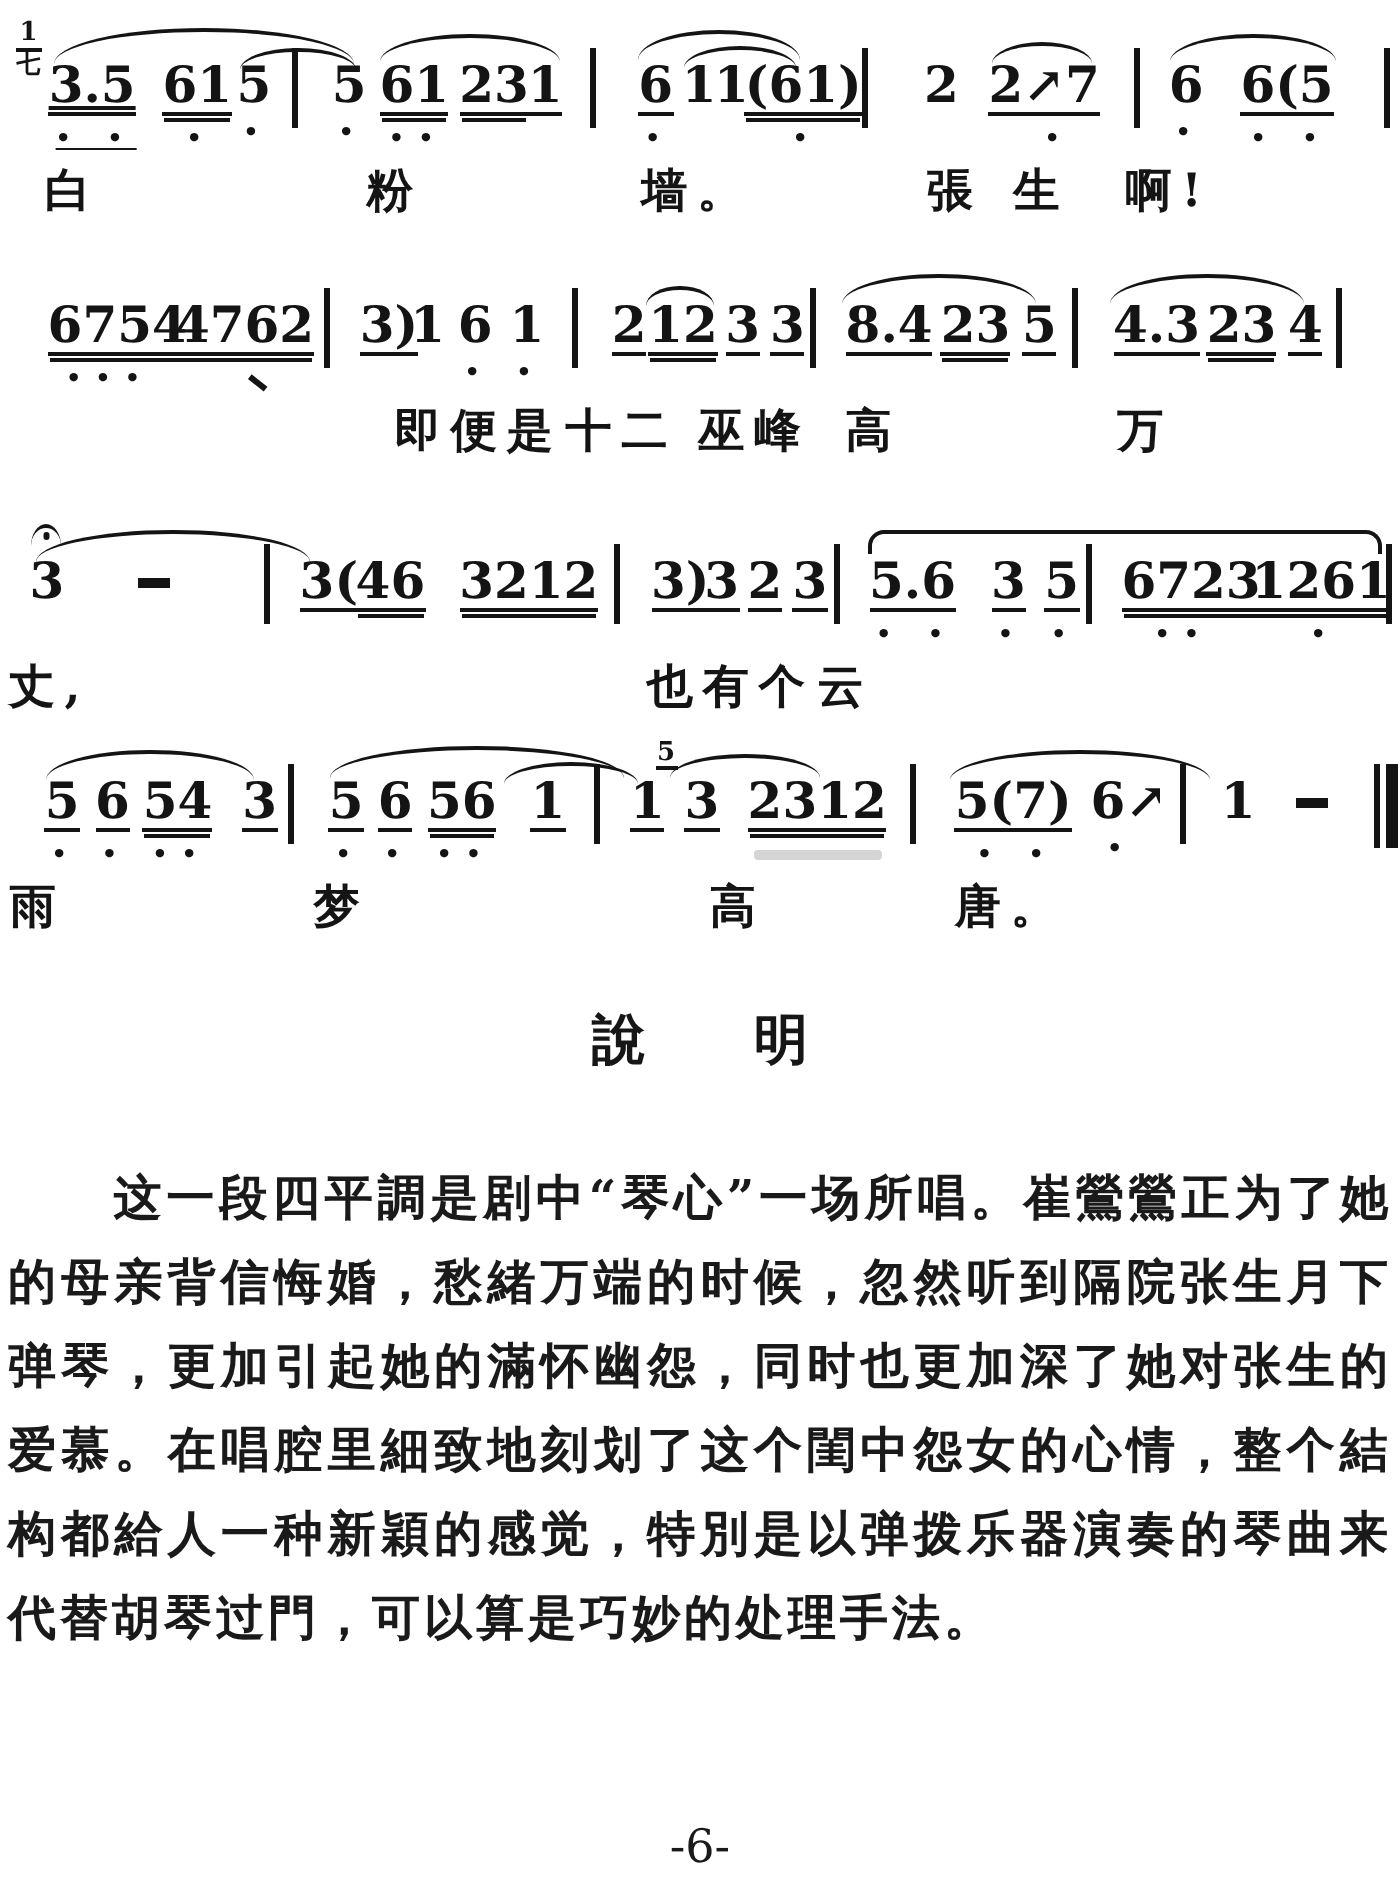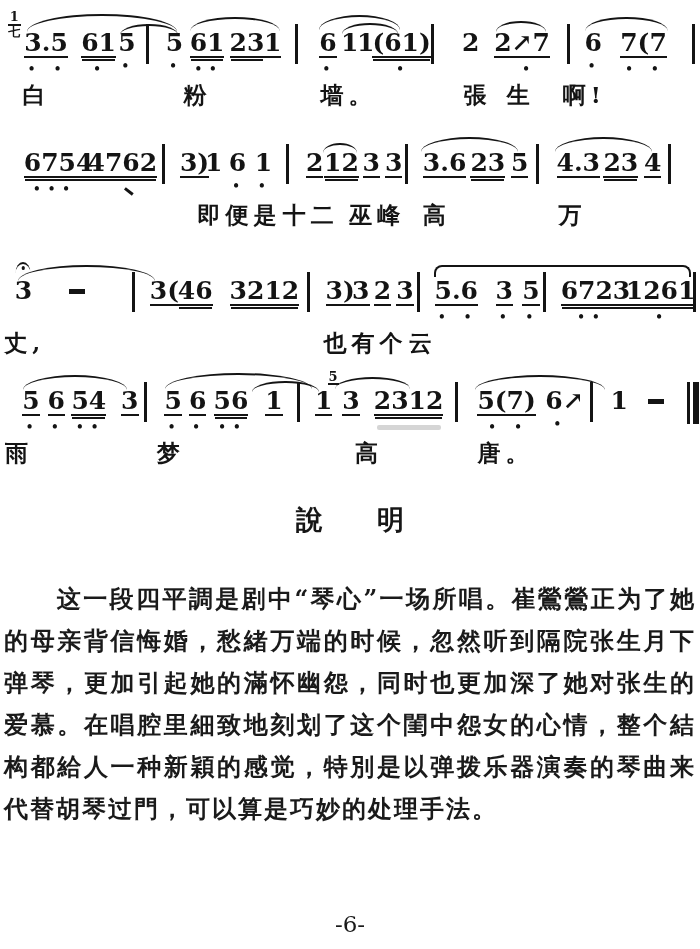--- a/index.html
+++ b/index.html
@@ -73,21 +73,21 @@
         <div class="slur" style="left: 17.2%; width: 8.2%; top: 22px; height: 9px;"></div>
         <div class="slur" style="left: 27.2%; width: 12.8%; top: 15px; height: 12px;"></div>
         <div class="slur" style="left: 45.6%; width: 11.6%; top: 13px; height: 13px;"></div>
         <div class="slur" style="left: 48.8%; width: 8%; top: 21px; height: 9px;"></div>
         <div class="slur" style="left: 70.8%; width: 7.2%; top: 19px; height: 9px;"></div>
         <div class="slur" style="left: 83.6%; width: 11.8%; top: 15px; height: 12px;"></div>
         <div class="gstack" style="left: 1.1%;">
           <span class="gt">1</span>
           <span class="gb">七</span>
         </div>
-        <div class="tok" style="left: 3.4%;">
+        <div class="tok" style="left: 3.4%; text-decoration: underline;">
           <span class="txt u1">3.5</span>
           <span class="dots">• •</span>
         </div>
         <div class="tok" style="left: 11.6%;">
           <span class="txt u2">61</span>
           <span class="dots">•</span>
         </div>
         <div class="tok" style="left: 16.8%;">
           <span class="txt u0">5</span>
           <span class="dots">•</span>
@@ -129,21 +129,21 @@
         <div class="tok" style="left: 70.6%;">
           <span class="txt u1">2↗7</span>
           <span class="dots"> •</span>
         </div>
         <div class="bar" style="left: 81%;"></div>
         <div class="tok" style="left: 83.4%;">
           <span class="txt u0">6</span>
           <span class="dots">•</span>
         </div>
         <div class="tok" style="left: 88.6%;">
-          <span class="txt u1">7(7</span>
+          <span class="txt u1">6(5</span>
           <span class="dots">• •</span>
         </div>
         <div class="bar" style="left: 98.8%;"></div>
         <div class="lyric" style="left: 3.2%;">白</div>
         <div class="lyric" style="left: 26.2%;">粉</div>
         <div class="lyric" style="left: 45.8%;">墙。</div>
         <div class="lyric" style="left: 66.2%;">張</div>
         <div class="lyric" style="left: 72.4%;">生</div>
         <div class="lyric" style="left: 80.4%;">啊!</div>
       </div>
@@ -182,21 +182,21 @@
           <span class="txt u2">12</span>
         </div>
         <div class="tok" style="left: 51.8%;">
           <span class="txt u1">3</span>
         </div>
         <div class="tok" style="left: 55%;">
           <span class="txt u1">3</span>
         </div>
         <div class="bar" style="left: 57.9%;"></div>
         <div class="tok" style="left: 60.4%;">
-          <span class="txt u1">3.6</span>
+          <span class="txt u1">8.4</span>
         </div>
         <div class="tok" style="left: 67.2%;">
           <span class="txt u2">23</span>
         </div>
         <div class="tok" style="left: 73%;">
           <span class="txt u1">5</span>
         </div>
         <div class="bar" style="left: 76.6%;"></div>
         <div class="tok" style="left: 79.5%;">
           <span class="txt u1">4.3</span>

